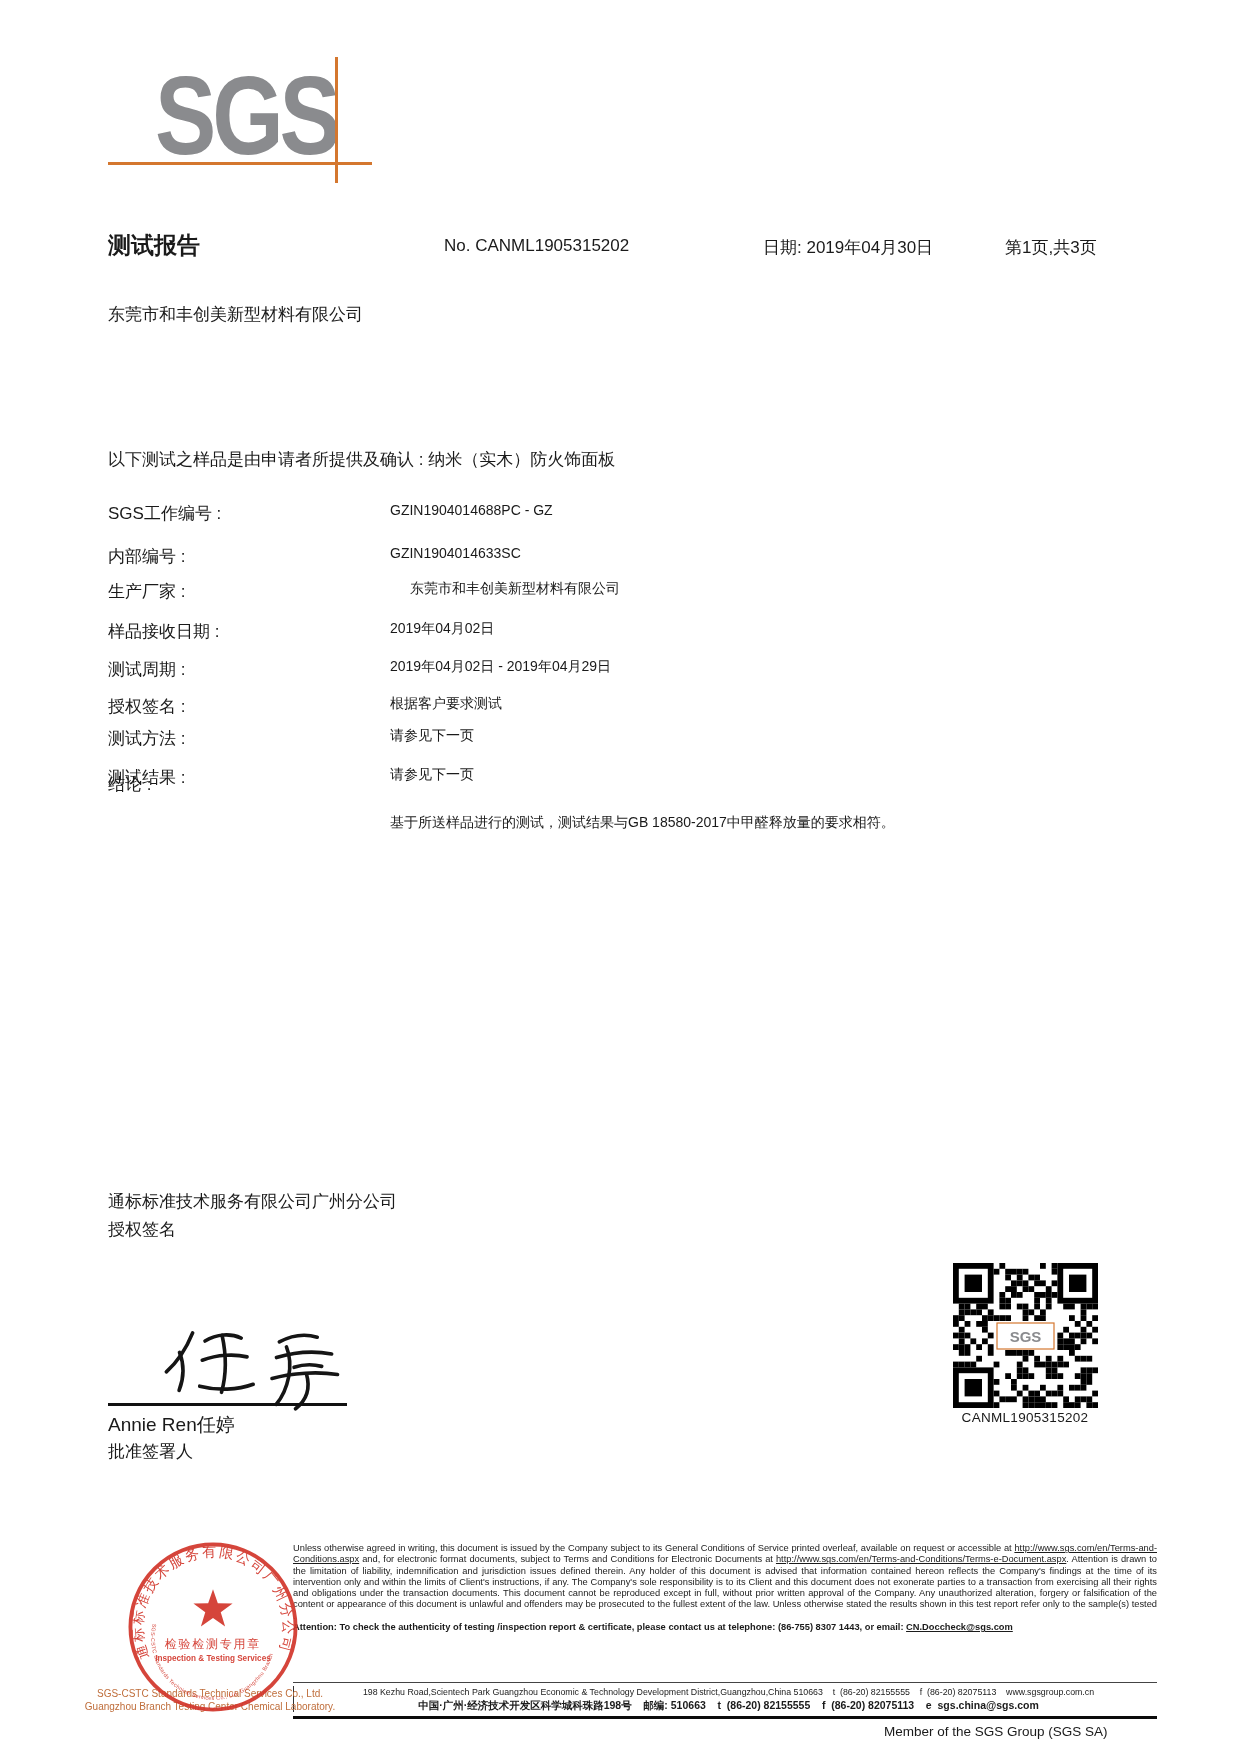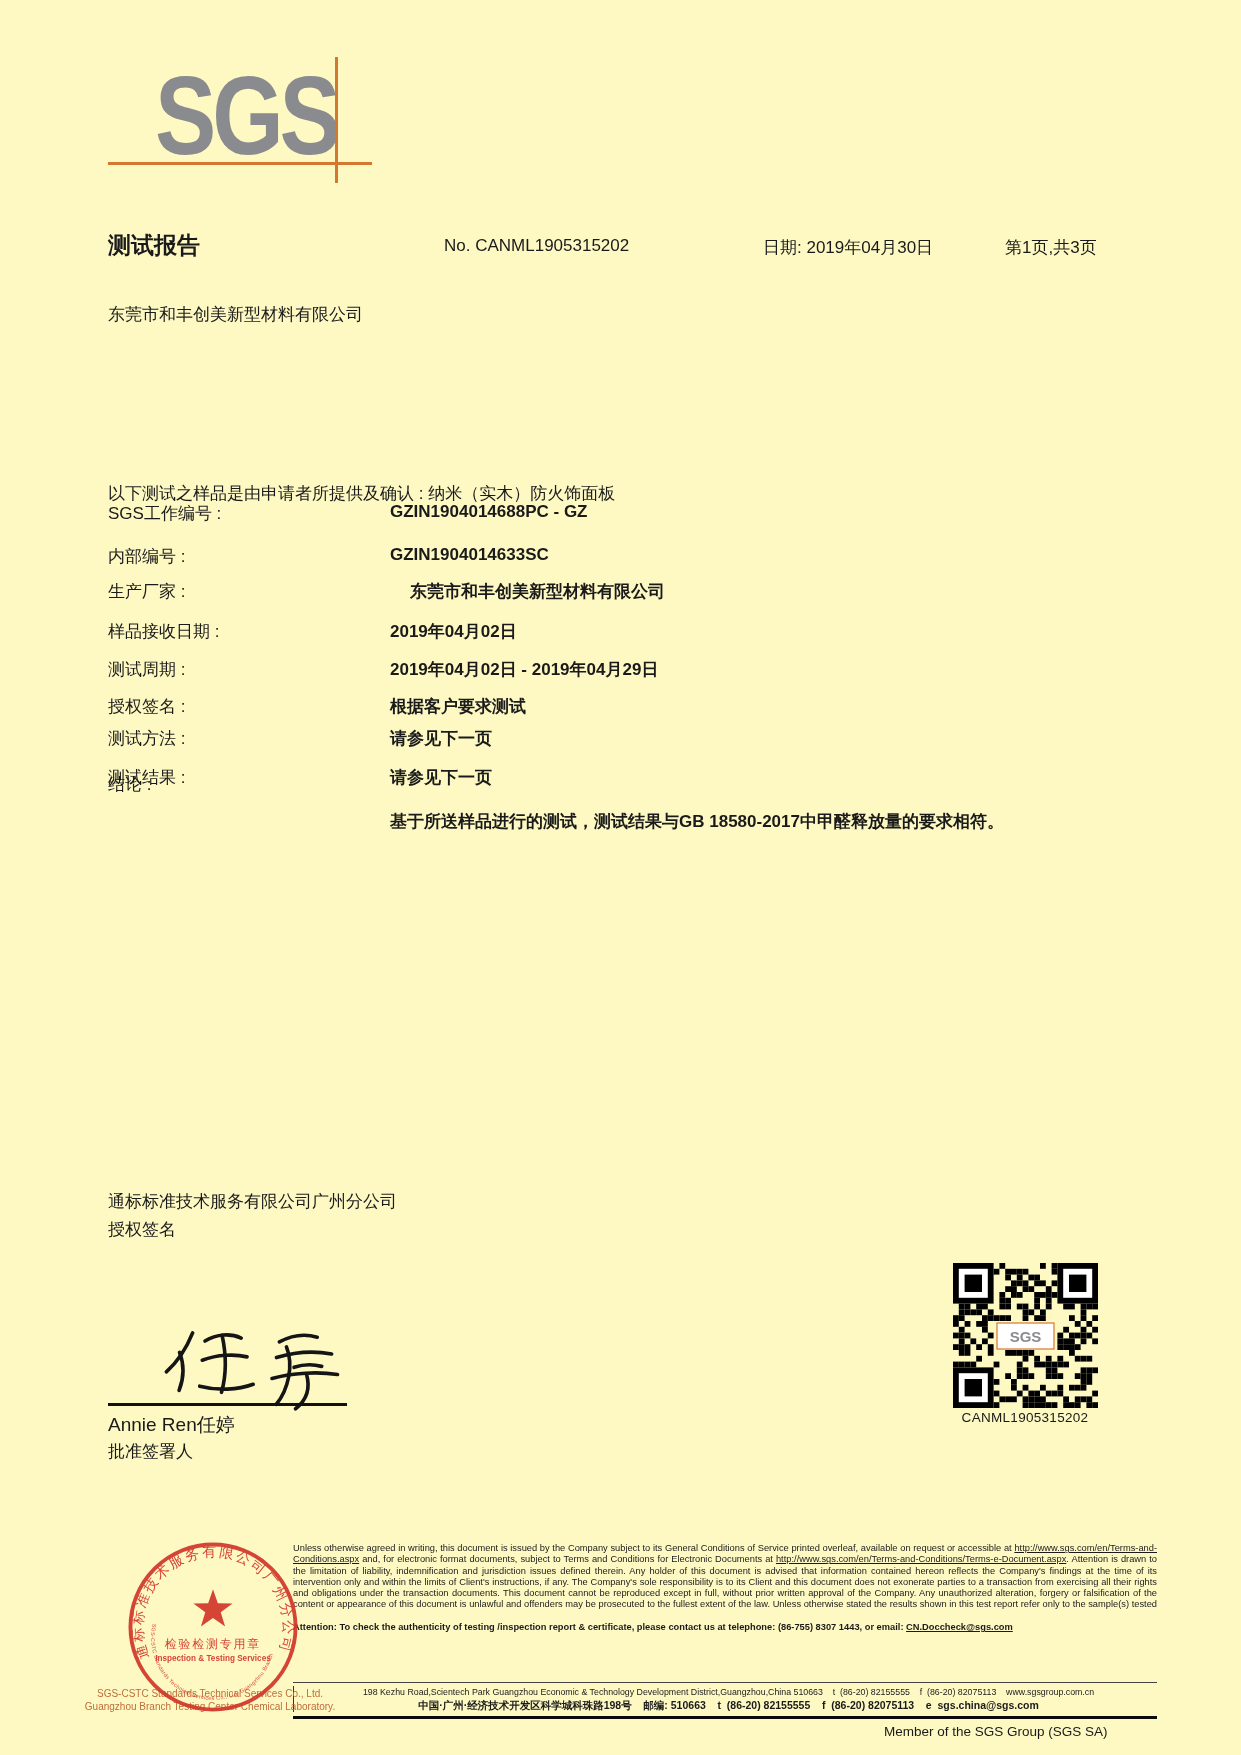--- a/index.html
+++ b/index.html
@@ -1,29 +1,29 @@
 <!DOCTYPE html>
 <html><head>
 <meta charset="utf-8">
 <style>
   html,body{margin:0;padding:0;background:#e9e9e9;}
-  .page{position:relative;width:1241px;height:1755px;margin:0 auto;background:#fef9c3;
+  .page{position:relative;width:1241px;height:1755px;margin:0 auto;background:#ffffff;
         font-family:"Liberation Sans",sans-serif;color:#1a1a1a;overflow:hidden;}
   .abs{position:absolute;}
   
   .logo-text{font-weight:bold;font-size:112px;line-height:1;color:#8a8b8e;letter-spacing:-5px;
              transform:scaleX(0.82);transform-origin:left top;}
   .logo-hline{background:#d4772f;height:3px;}
   .logo-vline{background:#d4772f;width:3px;}
   
   .title{font-size:23px;font-weight:bold;}
   .hmeta{font-size:17px;}
   .body-text{font-size:17px;}
   .field-label{position:absolute;left:108px;font-size:17px;}
-  .field-value{position:absolute;left:390px;font-size:17px;font-weight:bold;}
+  .field-value{position:absolute;left:390px;font-size:14px;}
   .conclusion-value{width:724px;line-height:30px;}
   
   .sig-line{background:#111;height:3px;}
   .signer{font-size:19px;}
   .signer-role{font-size:17px;}
   .sig-svg{transform:rotate(-2deg);}
   .sig-svg path{fill:none;stroke:#151515;stroke-width:4.2;stroke-linecap:round;}
   
   .qr-caption{font-size:13.5px;letter-spacing:0.3px;text-align:center;width:150px;}
   
@@ -49,21 +49,21 @@
     <div class="abs logo-vline" style="left:335px;top:57px;height:126px;"></div>
   </div>
 
   <div class="abs title" style="left:108px;top:230px;">测试报告</div>
   <div class="abs hmeta" style="left:444px;top:236px;">No. CANML1905315202</div>
   <div class="abs hmeta" style="left:763px;top:236px;">日期: 2019年04月30日</div>
   <div class="abs hmeta" style="left:1005px;top:236px;">第1页,共3页</div>
 
   <div class="abs body-text" style="left:108px;top:303px;">东莞市和丰创美新型材料有限公司</div>
 
-  <div class="abs body-text" style="left:108px;top:482px;">以下测试之样品是由申请者所提供及确认 : 纳米（实木）防火饰面板</div>
+  <div class="abs body-text" style="left:108px;top:448px;">以下测试之样品是由申请者所提供及确认 : 纳米（实木）防火饰面板</div>
 
   <div>
     <span class="field-label" style="top:502px;">SGS工作编号 :</span>
     <span class="field-value" style="top:502px;">GZIN1904014688PC - GZ</span>
   </div>
   <div>
     <span class="field-label" style="top:545px;">内部编号 :</span>
     <span class="field-value" style="top:545px;">GZIN1904014633SC</span>
   </div>
   <div>

